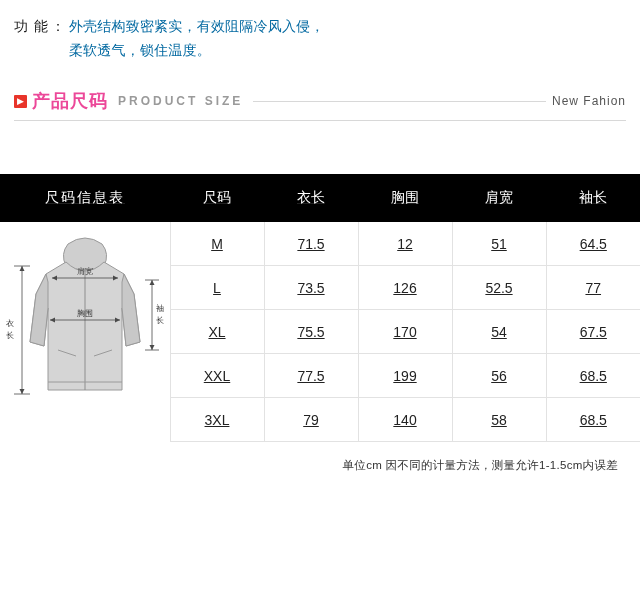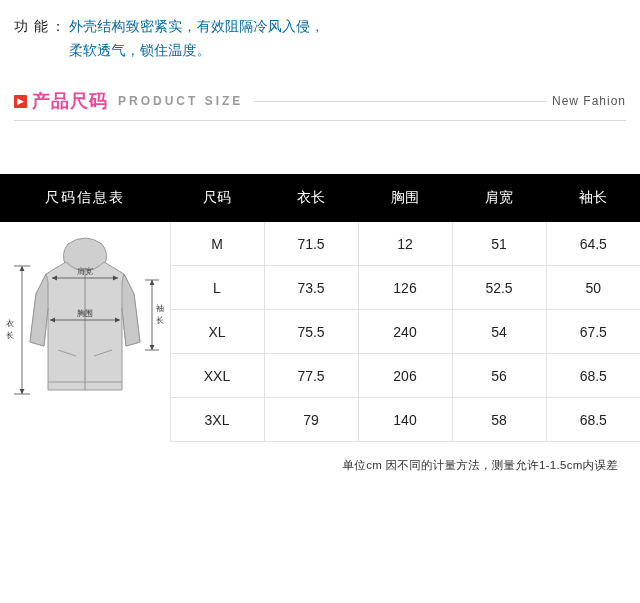--- a/index.html
+++ b/index.html
@@ -95,20 +95,21 @@
   .section-underline {
     margin: 6px 14px 0 14px;
     height: 1px;
     background: #d8d8d8;
   }
 
   
   .table-wrap {
     margin: 53px 0 0 0;
     padding: 0 0 0 0;
+    text-decoration: underline;
   }
   table.size-table {
     width: 640px;
     border-collapse: collapse;
     table-layout: fixed;
   }
   table.size-table th,
   table.size-table td {
     text-align: center;
     font-size: 14px;
@@ -253,33 +254,33 @@
       <td>71.5</td>
       <td>12</td>
       <td>51</td>
       <td>64.5</td>
     </tr>
     <tr>
       <td>L</td>
       <td>73.5</td>
       <td>126</td>
       <td>52.5</td>
-      <td>50</td>
+      <td>77</td>
     </tr>
     <tr>
       <td>XL</td>
       <td>75.5</td>
-      <td>240</td>
+      <td>170</td>
       <td>54</td>
       <td>67.5</td>
     </tr>
     <tr>
       <td>XXL</td>
       <td>77.5</td>
-      <td>206</td>
+      <td>199</td>
       <td>56</td>
       <td>68.5</td>
     </tr>
     <tr>
       <td>3XL</td>
       <td>79</td>
       <td>140</td>
       <td>58</td>
       <td>68.5</td>
     </tr>

